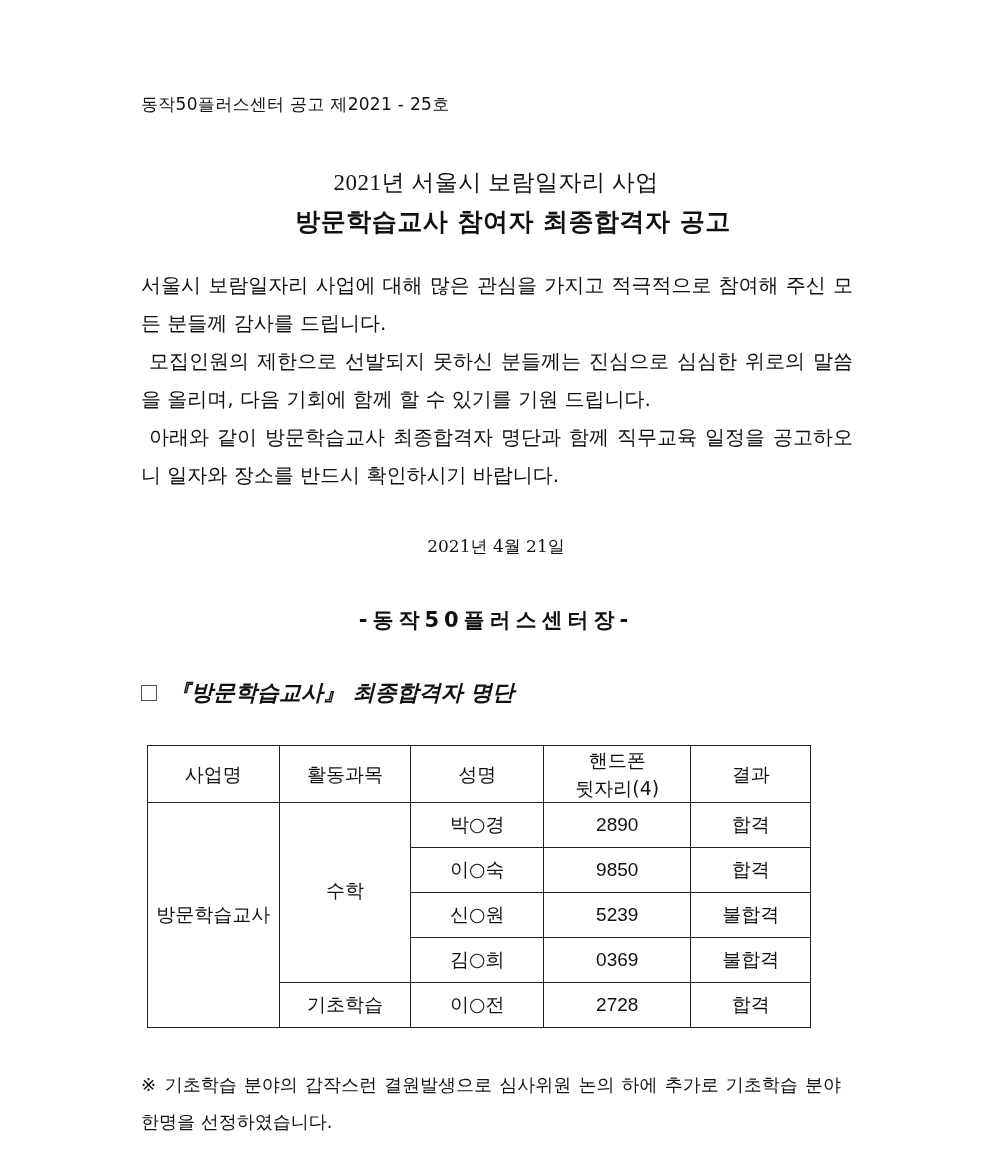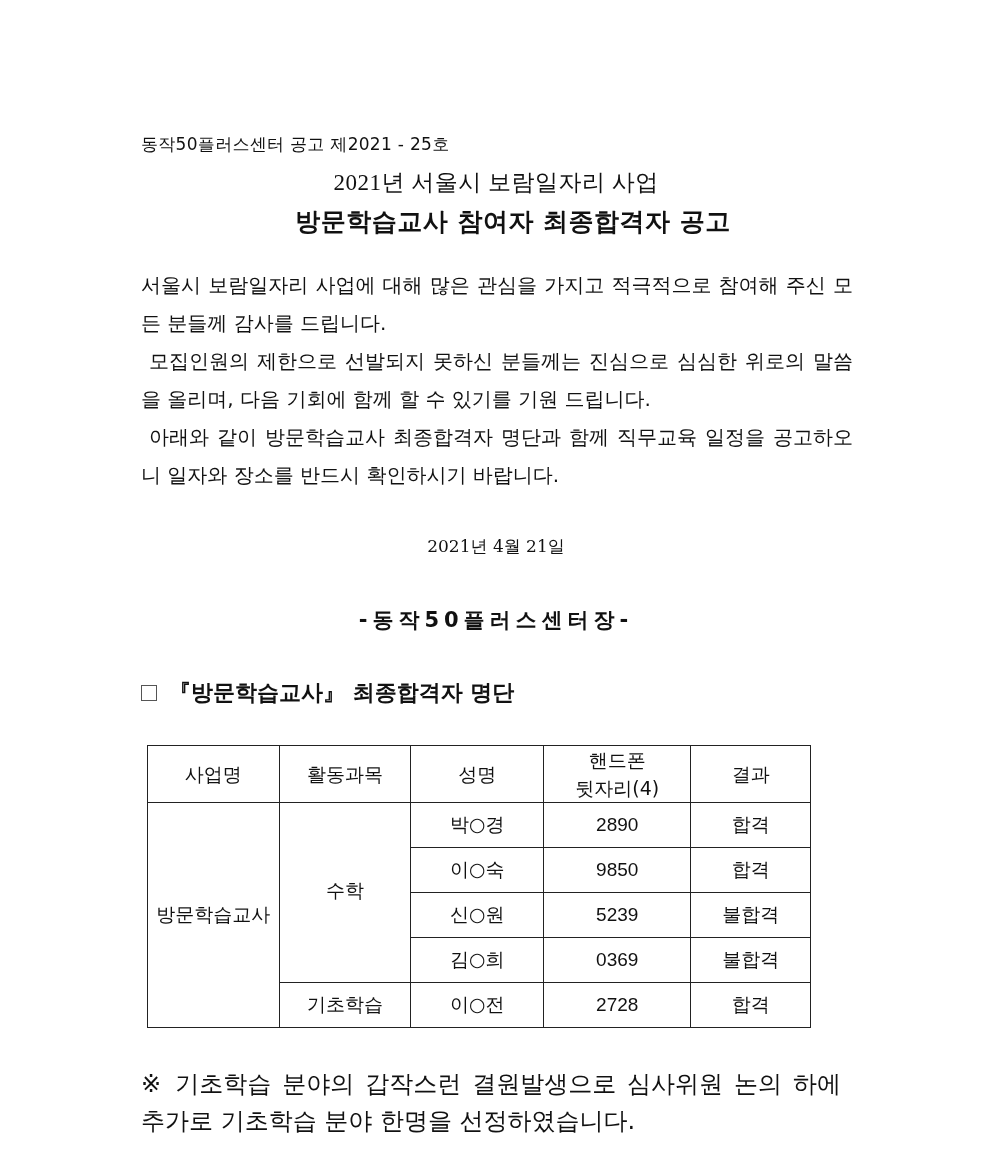--- a/index.html
+++ b/index.html
@@ -16,21 +16,20 @@
       font-family: "DejaVu Sans", "Liberation Sans", sans-serif;
     }
     .abs { position: absolute; }
 
     .notice-no {
       left: 141px;
       top: 93px;
       font-size: 17px;
       letter-spacing: 0.3px;
       white-space: nowrap;
-      margin-top: 40px;
     }
 
     .title-line {
       left: 0;
       width: 992px;
       text-align: center;
       white-space: nowrap;
     }
     .title-1 {
       top: 167px;
@@ -81,20 +80,21 @@
     }
 
     .section-heading {
       left: 141px;
       top: 678px;
       font-size: 22px;
       font-weight: bold;
       white-space: nowrap;
       display: flex;
       align-items: center;
+      font-style: italic;
     }
     .checkbox {
       display: inline-block;
       width: 16px;
       height: 16px;
       border: 1.5px solid #555555;
       margin-right: 12px;
       box-sizing: border-box;
     }
 
@@ -131,21 +131,21 @@
       font-size: 19px;
     }
     .subject-math {
       padding-bottom: 4px !important;
     }
 
     .footnote {
       left: 141px;
       top: 1066px;
       width: 700px;
-      font-size: 24px;
+      font-size: 18px;
       line-height: 37px;
     }
     .footnote p {
       margin: 0;
       text-align: justify;
       text-align-last: left;
     }
   </style>
 </head>
 <body>

